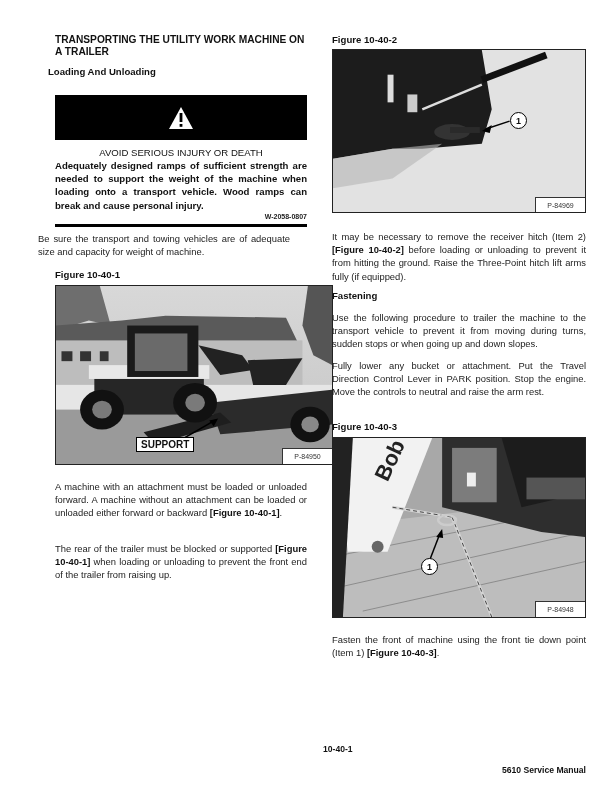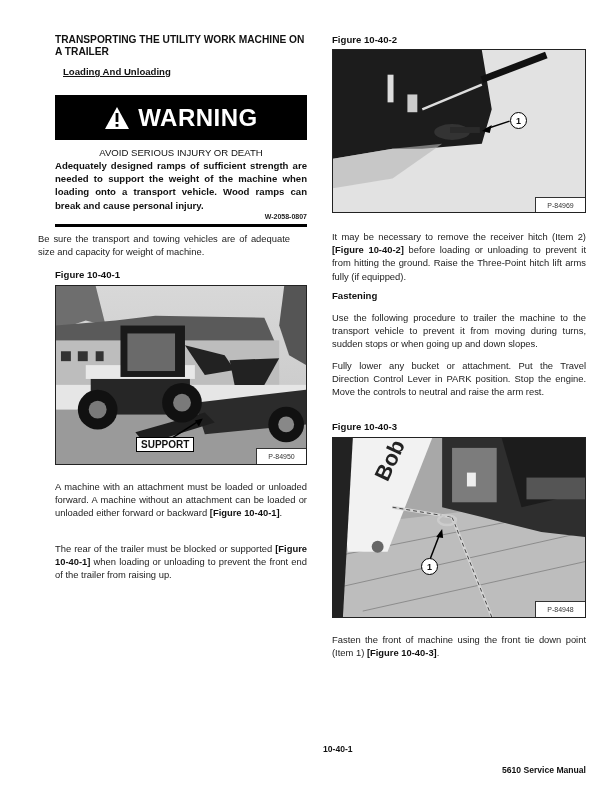--- a/index.html
+++ b/index.html
@@ -26,42 +26,41 @@
   .pnum { background: #fff; border-left: 1px solid #333; border-top: 1px solid #333; font-size: 7px; color: #333; display: flex; align-items: center; justify-content: center; }
   .callout { width: 17px; height: 17px; border: 1.5px solid #000; border-radius: 50%; background: #fff; font-weight: bold; font-size: 9px; display: flex; align-items: center; justify-content: center; }
   .support-tag { background: #fff; border: 1px solid #000; font-weight: bold; font-size: 10px; padding: 1px 4px; }
 
   .footer { font-weight: bold; font-size: 8.6px; }
 </style>
 </head>
 <body>
 
 <div class="abs h1" style="left:55px; top:34px; width:255px;">TRANSPORTING THE UTILITY WORK MACHINE ON A TRAILER</div>
-<div class="abs h2" style="left:63px; top:66px;text-decoration:underline;">Loading And Unloading</div>
+<div class="abs h2" style="left:48px; top:66px;">Loading And Unloading</div>
 
 <div class="abs" style="left:55px; top:95px; width:252px;">
   <div class="warn-bar" style="height:45px;">
     <svg width="26" height="24" viewBox="0 0 26 24">
       <polygon points="13,1 25,23 1,23" fill="#fff"></polygon>
       <rect x="11.6" y="7" width="2.8" height="9" fill="#000"></rect>
       <rect x="11.6" y="18" width="2.8" height="2.8" fill="#000"></rect>
     </svg>
-    <span class="warn-title">WARNING</span>
   </div>
   <div class="warn-sub" style="margin-top:7px;">AVOID SERIOUS INJURY OR DEATH</div>
   <div class="warn-text" style="margin-top:1px;">Adequately designed ramps of sufficient strength are needed to support the weight of the machine when loading onto a transport vehicle. Wood ramps can break and cause personal injury.</div>
   <div class="warn-code" style="margin-top:1px;">W-2058-0807</div>
   <div class="warn-rule" style="margin-top:4px;"></div>
 </div>
 
 <div class="abs body" style="left:38px; top:232px; width:252px;">Be sure the transport and towing vehicles are of adequate size and capacity for weight of machine.</div>
 
 <div class="abs figlabel" style="left:55px; top:269px;">Figure 10-40-1</div>
 
-<div class="abs fig" style="left:55px; top:285px; width:252px; height:180px;">
+<div class="abs fig" style="left:55px; top:285px; width:278px; height:180px;">
   <svg viewBox="0 0 252 180" preserveAspectRatio="none">
     <defs>
       <linearGradient id="sky1" x1="0" y1="0" x2="0" y2="1">
         <stop offset="0" stop-color="#d8d8d8"></stop>
           <stop offset="1" stop-color="#c4c4c4"></stop>
       </linearGradient>
     </defs>
     <rect width="252" height="180" fill="url(#sky1)"></rect>
 
     <path d="M0 0 L40 0 L50 40 L30 35 L0 45 Z" fill="#6e6e6e"></path>

